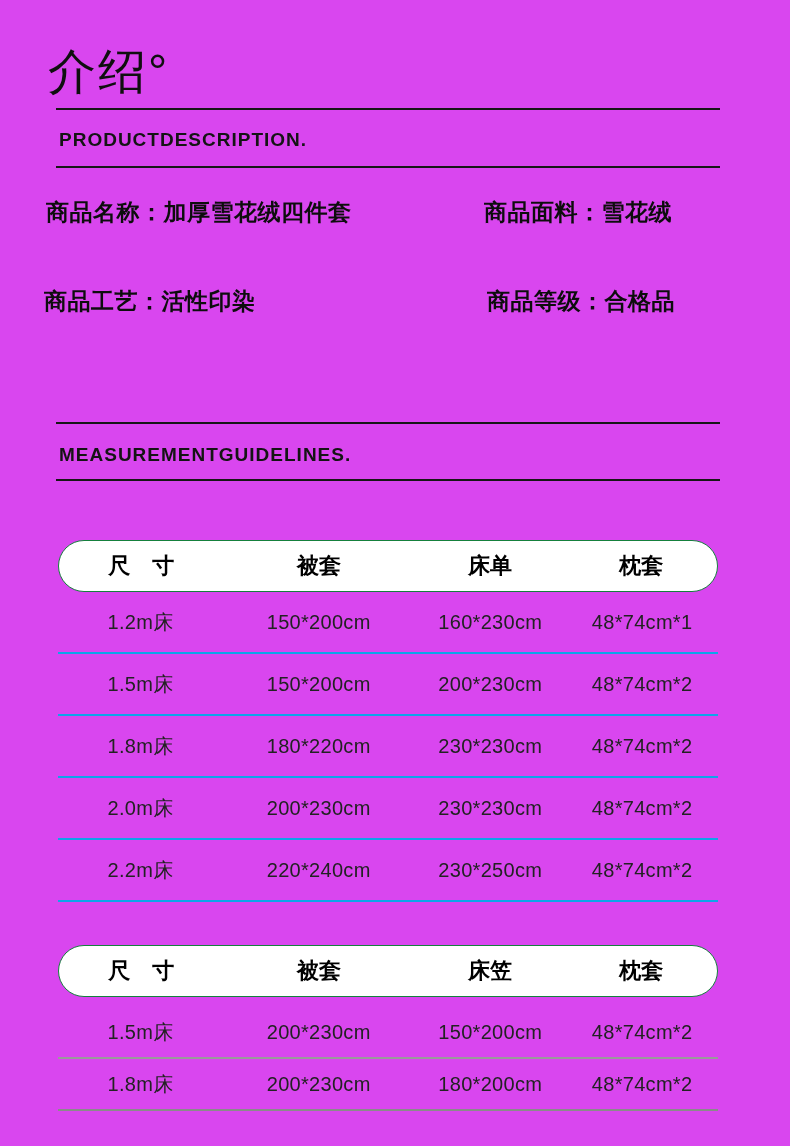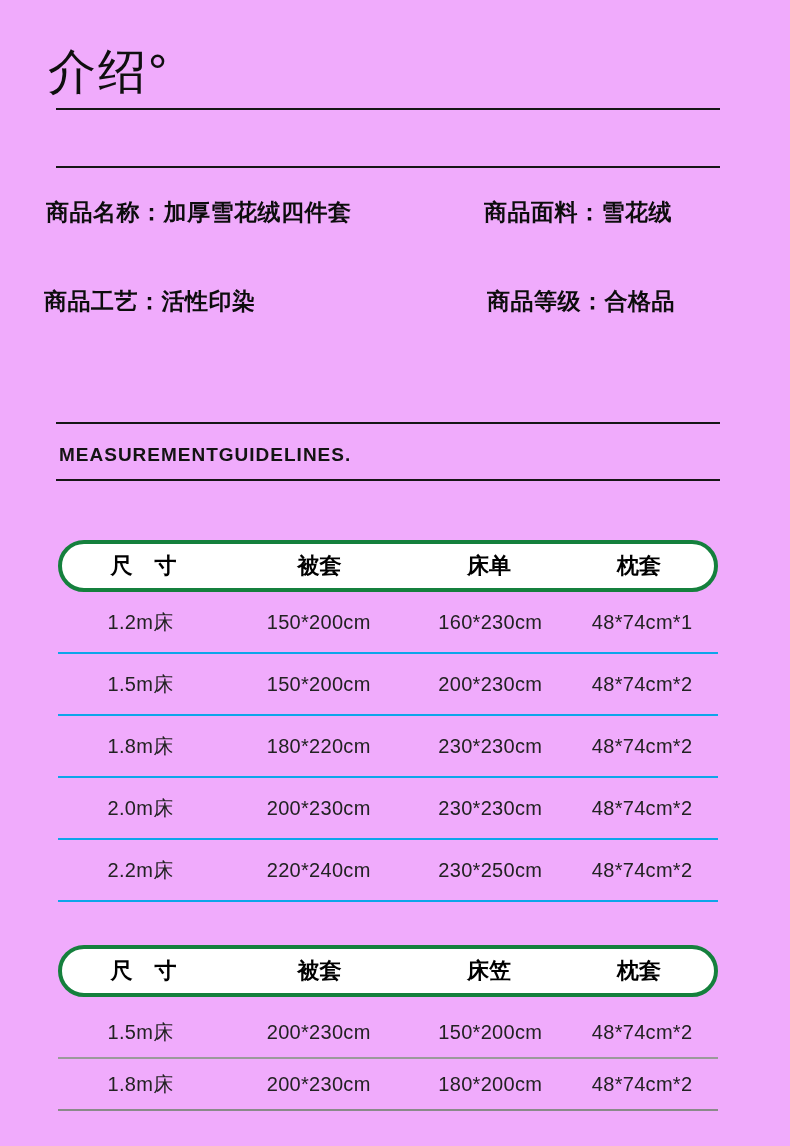--- a/index.html
+++ b/index.html
@@ -1,19 +1,19 @@
 <!DOCTYPE html>
 <html><head>
 <meta charset="utf-8">
 <style>
   html,body{margin:0;padding:0;background:#fff;}
   .page{
     position:relative;
     width:790px;height:1146px;
-    background:#f0abfc;
+    background:#d946ef;
     font-family:"Liberation Sans","DejaVu Sans",sans-serif;
     color:#111;
     overflow:hidden;
   }
   .sec-title{
     position:absolute;
     margin:0;
     font-size:48px;
     font-weight:400;
     letter-spacing:2px;
@@ -42,21 +42,21 @@
     color:#0d0d0d;
     white-space:nowrap;
   }
   .sizetable{
     position:absolute;
     left:58px;width:660px;
   }
   .pill{
     height:52px;
     box-sizing:border-box;
-    border:4px solid #15803d;
+    border:1px solid #15803d;
     border-radius:27px;
     display:flex;
     align-items:center;
     background:#fff;
   }
   .hcell{
     font-size:22px;
     font-weight:700;
     color:#000;
     text-align:center;
@@ -89,20 +89,21 @@
     white-space:nowrap;
   }
 </style>
 </head>
 <body>
 
 <div class="page">
 
   <h1 class="sec-title" style="left:48px;top:40px;">介绍°</h1>
   <div class="rule" style="top:108px;"></div>
+  <div class="sec-subtitle" style="top:129px;">PRODUCTDESCRIPTION.</div>
   <div class="rule" style="top:166px;"></div>
 
   <div class="field" style="left:46px;top:197px;">商品名称：加厚雪花绒四件套</div>
   <div class="field" style="left:484px;top:197px;">商品面料：雪花绒</div>
   <div class="field" style="left:44px;top:286px;">商品工艺：活性印染</div>
   <div class="field" style="left:487px;top:286px;">商品等级：合格品</div>
 
   <div class="rule" style="top:422px;"></div>
   <div class="sec-subtitle" style="top:444px;">MEASUREMENTGUIDELINES.</div>
   <div class="rule" style="top:479px;"></div>

